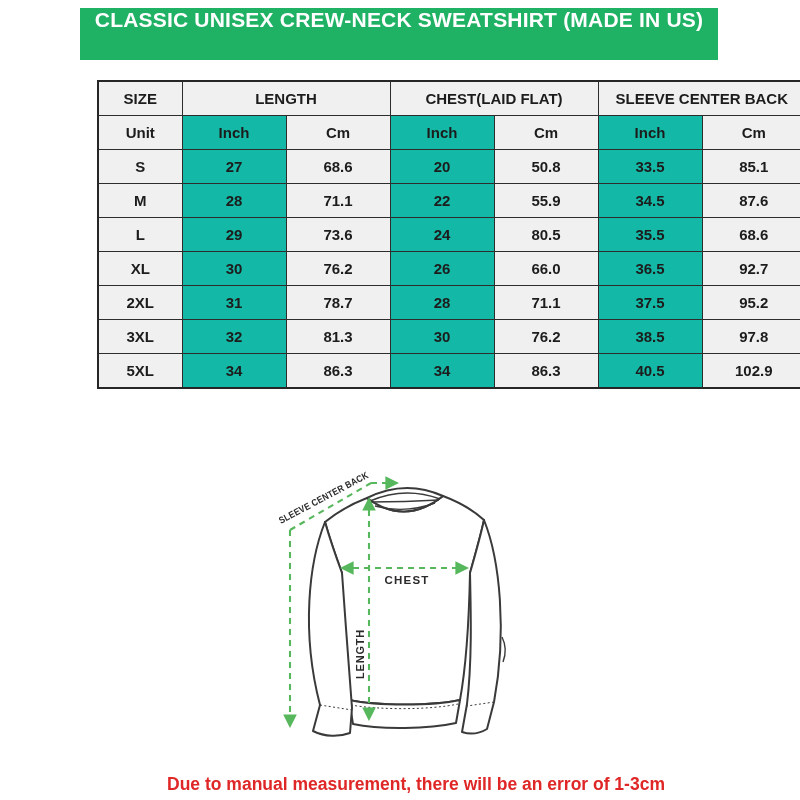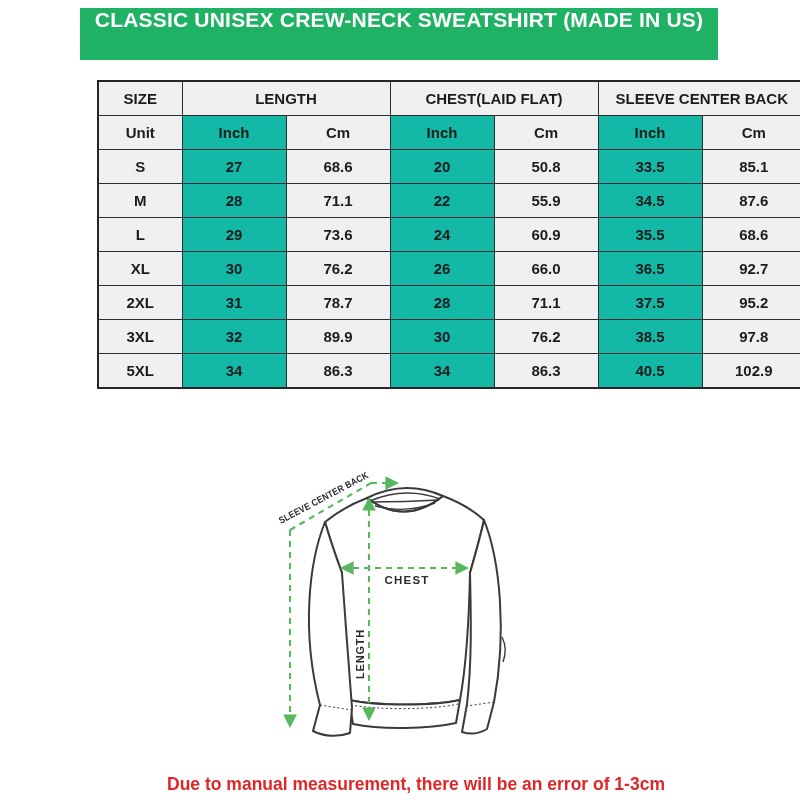--- a/index.html
+++ b/index.html
@@ -98,21 +98,21 @@
           <td class="white">22</td>
           <td class="gray">55.9</td>
           <td class="white">34.5</td>
           <td class="gray">87.6</td>
         </tr>
         <tr>
           <th class="gray">L</th>
           <td class="white">29</td>
           <td class="gray">73.6</td>
           <td class="white">24</td>
-          <td class="gray">60.9</td>
+          <td class="gray">80.5</td>
           <td class="white">35.5</td>
           <td class="gray">68.6</td>
         </tr>
         <tr>
           <th class="gray">XL</th>
           <td class="white">30</td>
           <td class="gray">76.2</td>
           <td class="white">26</td>
           <td class="gray">66.0</td>
           <td class="white">36.5</td>
@@ -123,21 +123,21 @@
           <td class="white">31</td>
           <td class="gray">78.7</td>
           <td class="white">28</td>
           <td class="gray">71.1</td>
           <td class="white">37.5</td>
           <td class="gray">95.2</td>
         </tr>
         <tr>
           <th class="gray">3XL</th>
           <td class="white">32</td>
-          <td class="gray">89.9</td>
+          <td class="gray">81.3</td>
           <td class="white">30</td>
           <td class="gray">76.2</td>
           <td class="white">38.5</td>
           <td class="gray">97.8</td>
         </tr>
         <tr>
           <th class="gray">5XL</th>
           <td class="white">34</td>
           <td class="gray">86.3</td>
           <td class="white">34</td>

